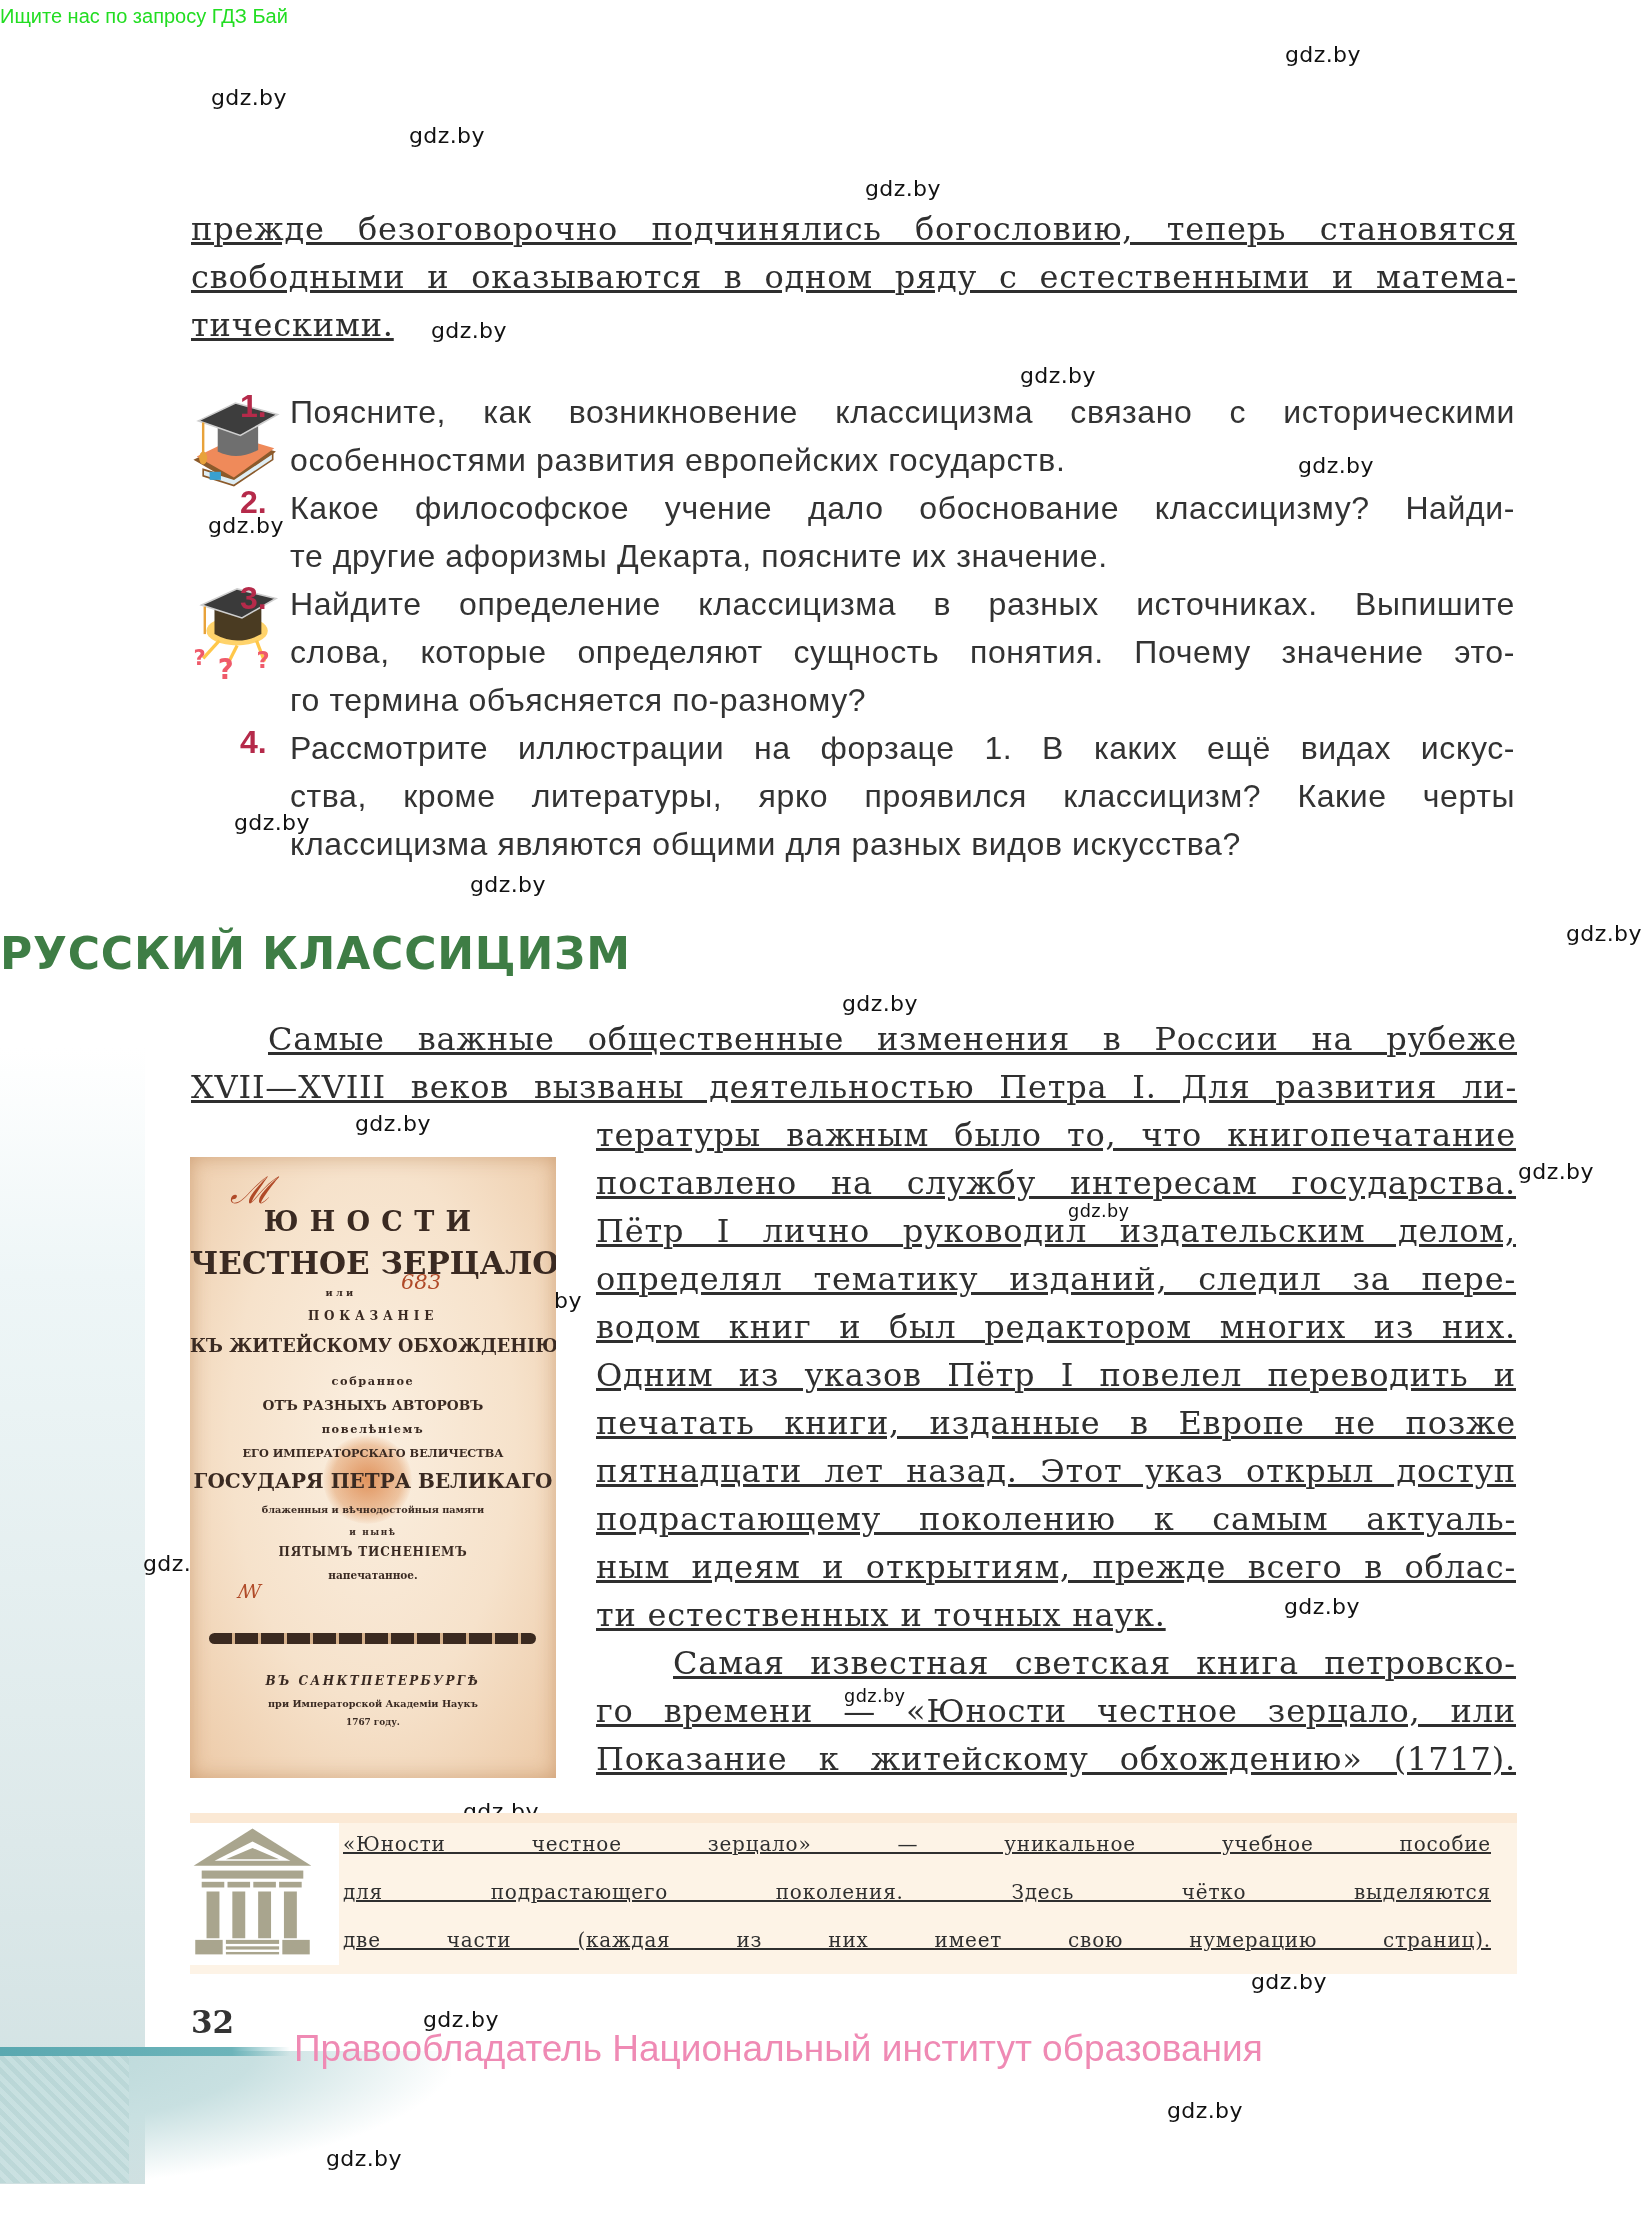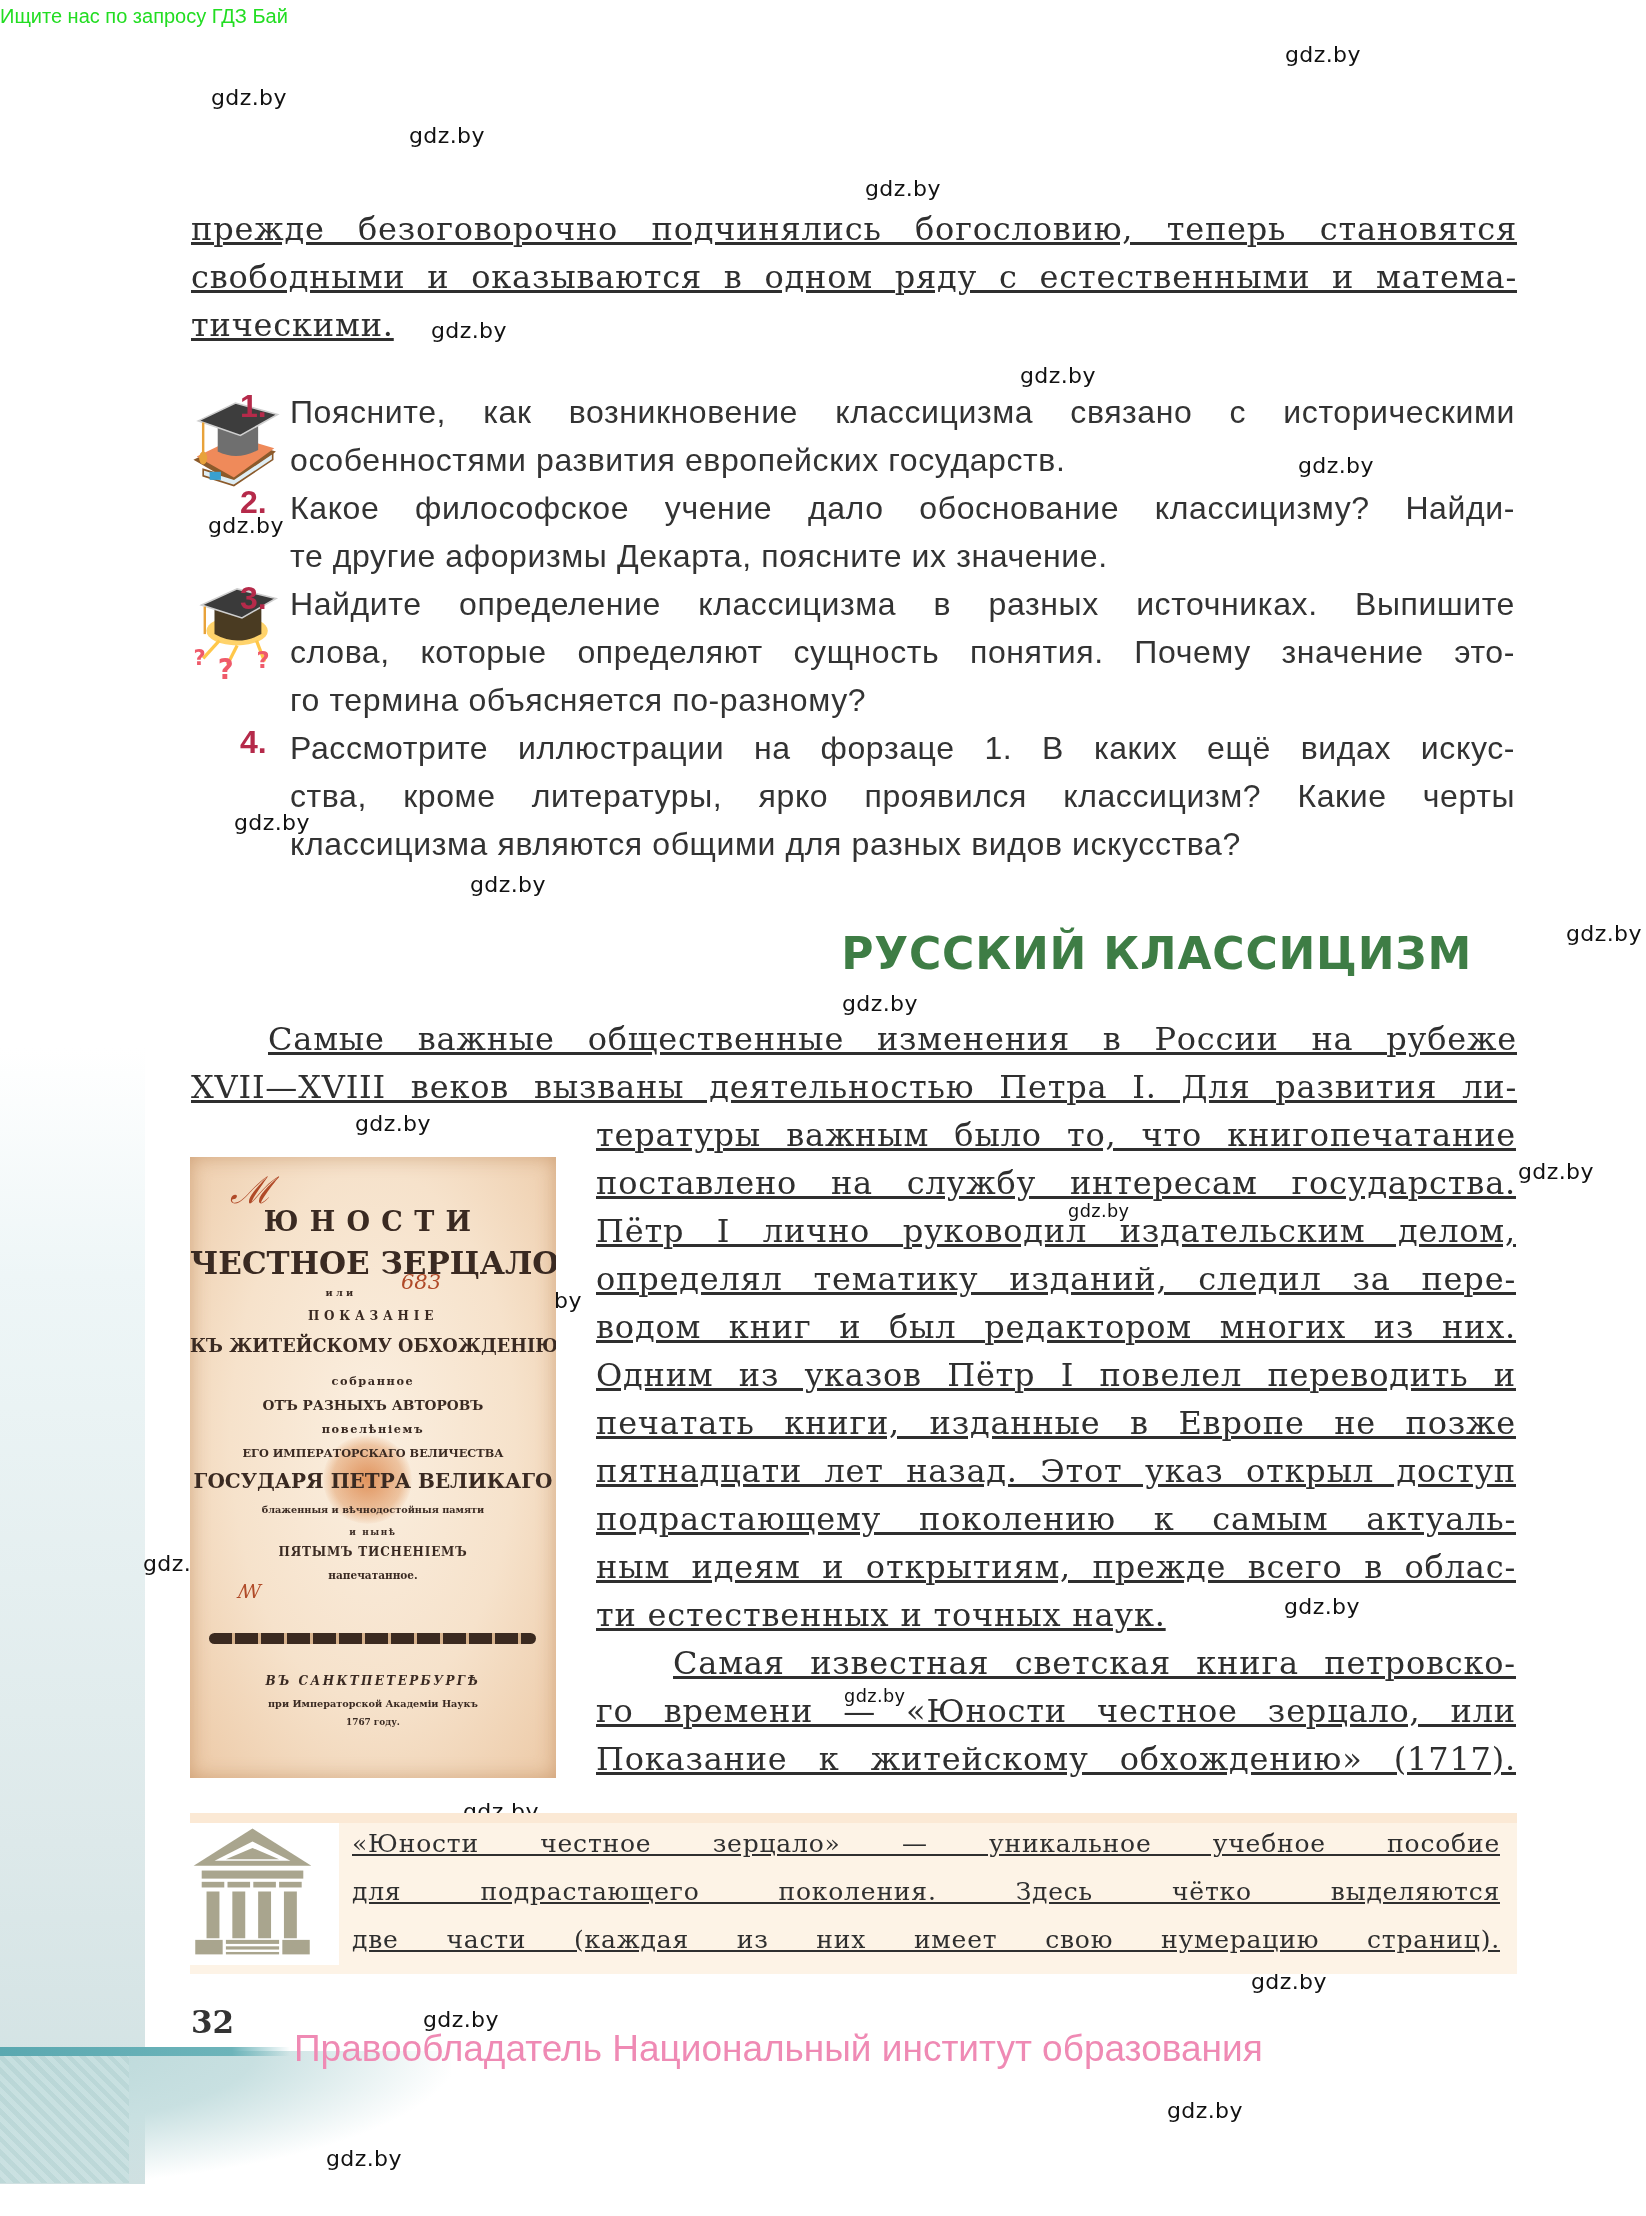--- a/index.html
+++ b/index.html
@@ -39,21 +39,21 @@
   }
   .p-text .line { display: block; height: 48px; white-space: nowrap; text-align: justify; text-align-last: justify; }
 
   .q-block { position: absolute; left: 290px; width: 1225px; font-family: "Liberation Sans", sans-serif; font-size: 32px; color: #333; }
   .q-item { position: relative; }
   .q-num { position: absolute; left: -50px; top: 0; color: #b52a4a; font-weight: bold; }
   .q-line { display: block; height: 48px; line-height: 48px; white-space: nowrap; text-align: justify; text-align-last: justify; letter-spacing: 0.6px; }
   .q-line.last { text-align-last: left; }
 
   .section-title {
-    position: absolute; top: 928px; left: 0; width: 1472px; text-align: right;
+    position: absolute; top: 928px; left: 0; width: 1472px; text-align: left;
     font-family: "DejaVu Sans", sans-serif; font-weight: bold; font-size: 44px; color: #3e7d45; letter-spacing: 0.8px;
   }
 
   .book-image {
     position: absolute; left: 190px; top: 1157px; width: 366px; height: 621px;
     background: radial-gradient(ellipse at 50% 45%, #fbefe0 0%, #f6e2cb 55%, #ecc9a6 100%);
     box-shadow: inset 0 0 19.3px rgba(170,110,60,.45);
     text-align: center; font-family: "DejaVu Serif", serif; color: #3a2a22; overflow: hidden;
   }
   .book-image .seal {
@@ -65,21 +65,21 @@
   .bk-rule { position: absolute; left: 19.3px; width: 327px; top: 476px; height: 11.3px;
     background: repeating-linear-gradient(90deg, #3b2a20 0 22.6px, #d7b28c 22.6px 26px); border-radius: 5.6px; }
 
   .info-box {
     position: absolute; left: 190px; top: 1813px; width: 1327px; height: 161px;
     background: #fdf3e6;
   }
   .info-box .strip { position: absolute; left: 0; top: 0; width: 100%; height: 9.7px; background: #fbe9d5; }
   .info-box .icon-cell { position: absolute; left: 0; top: 9.7px; width: 149px; height: 142px; background: #ffffff; }
   .info-text {
-    position: absolute; left: 343px; top: 1820px; width: 1148px; font-size: 25px; line-height: 48px; margin-left: 9px;
+    position: absolute; left: 343px; top: 1820px; width: 1148px; font-size: 20px; line-height: 48px;
   }
 
   .page-num { position: absolute; left: 191px; top: 2004px; font-family: "DejaVu Serif", serif; font-size: 31px; font-weight: bold; color: #333; text-align: center; }
   .copyright { position: absolute; left: 294px; top: 2028px; font-family: "Liberation Sans", sans-serif; font-size: 37px; color: #ef8ab4; }
   .footer-links { position: absolute; top: 2182px; left: 0; width: 100%; text-align: center; font-family: "DejaVu Sans", sans-serif; font-size: 20px; color: #1f4fd6; margin-top: 44px; }
   .footer-links span { margin: 0 4.8px; }
 
   .icon { position: absolute; }
 </style>
 </head>

